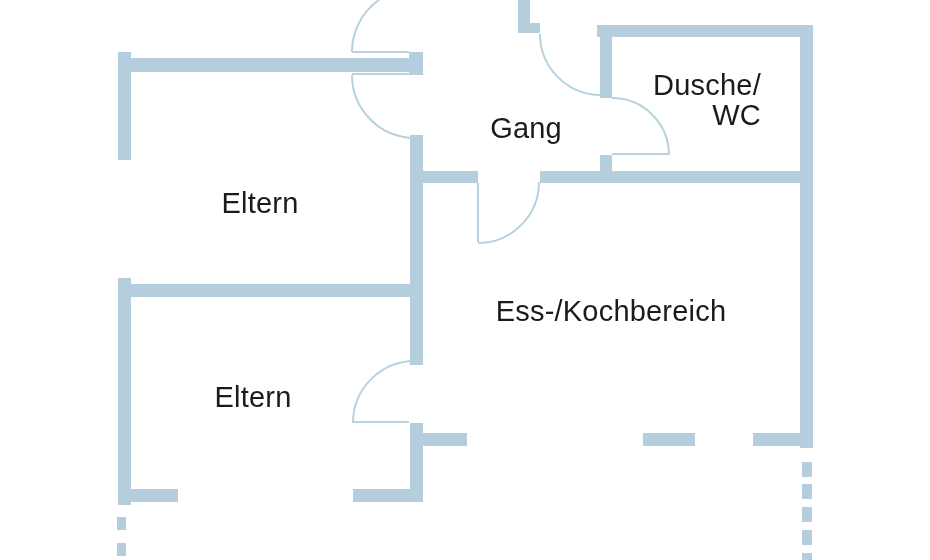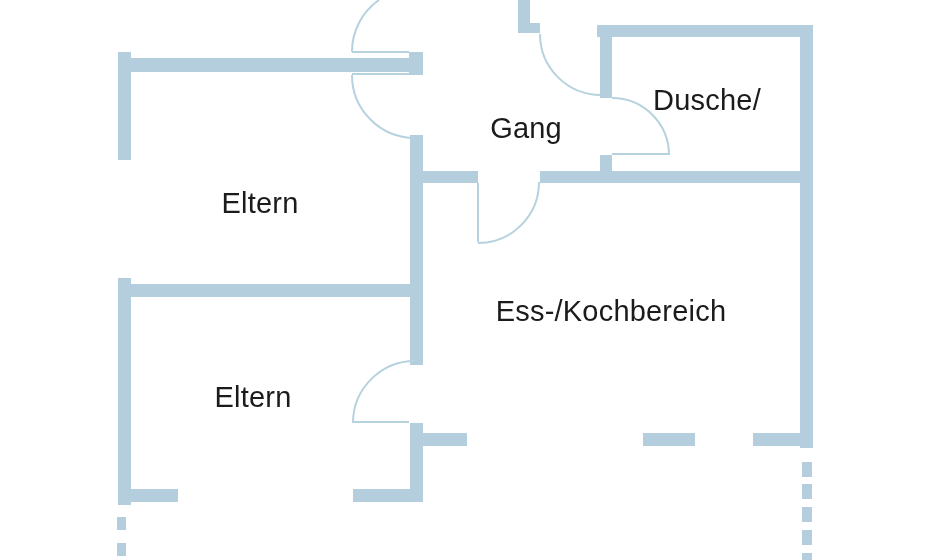--- a/index.html
+++ b/index.html
@@ -91,20 +91,21 @@
   <div class="room-label" style="left:260px; top:177px;margin-top:26px;">
     <span>Eltern</span>
   </div>
 
   <div class="room-label" style="left:506px; top:128px;margin-left:20px;">
     <span>Gang</span>
   </div>
 
   <div class="room-label" style="left:707px; top:100px;text-align:right;">
     <span>Dusche/</span>
+    <span>WC</span>
   </div>
 
   <div class="room-label" style="left:611px; top:311px;">
     <span>Ess-/Kochbereich</span>
   </div>
 
   <div class="room-label" style="left:253px; top:397px;">
     <span>Eltern</span>
   </div>
 

